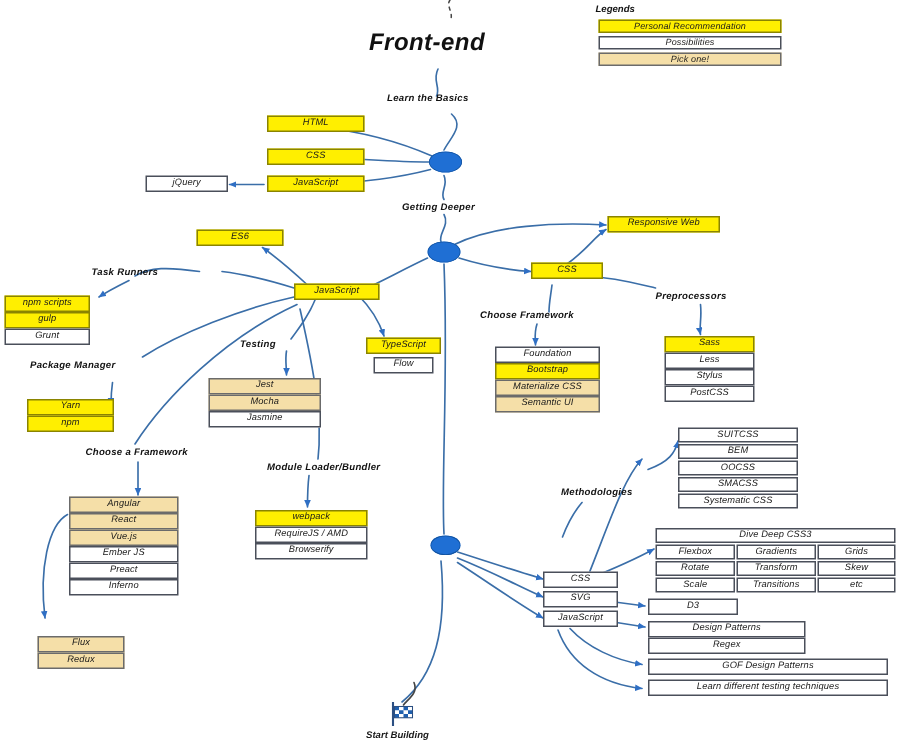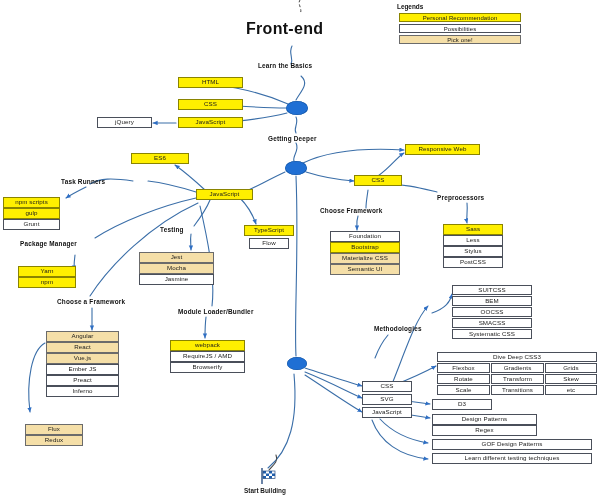--- a/index.html
+++ b/index.html
@@ -3,21 +3,21 @@
 <meta charset="utf-8">
 <style>
   html,body{margin:0;padding:0;}
   body{
     width:600px;height:500px;
     background:#ffffff;
     font-family:"Liberation Sans",sans-serif;
     overflow:hidden;
     position:relative;
   }
-  #root{position:relative;width:600px;height:500px;}
+  #root{position:relative;width:600px;height:500px;font-style:italic;}
   svg.edges{position:absolute;left:0;top:0;width:600px;height:500px;pointer-events:none;}
 
   .node{
     position:absolute;
     box-sizing:border-box;
     border:1px solid #555a66;
     text-align:center;
     color:#1a1a1a;
     font-size:6.2px;
     line-height:1;

